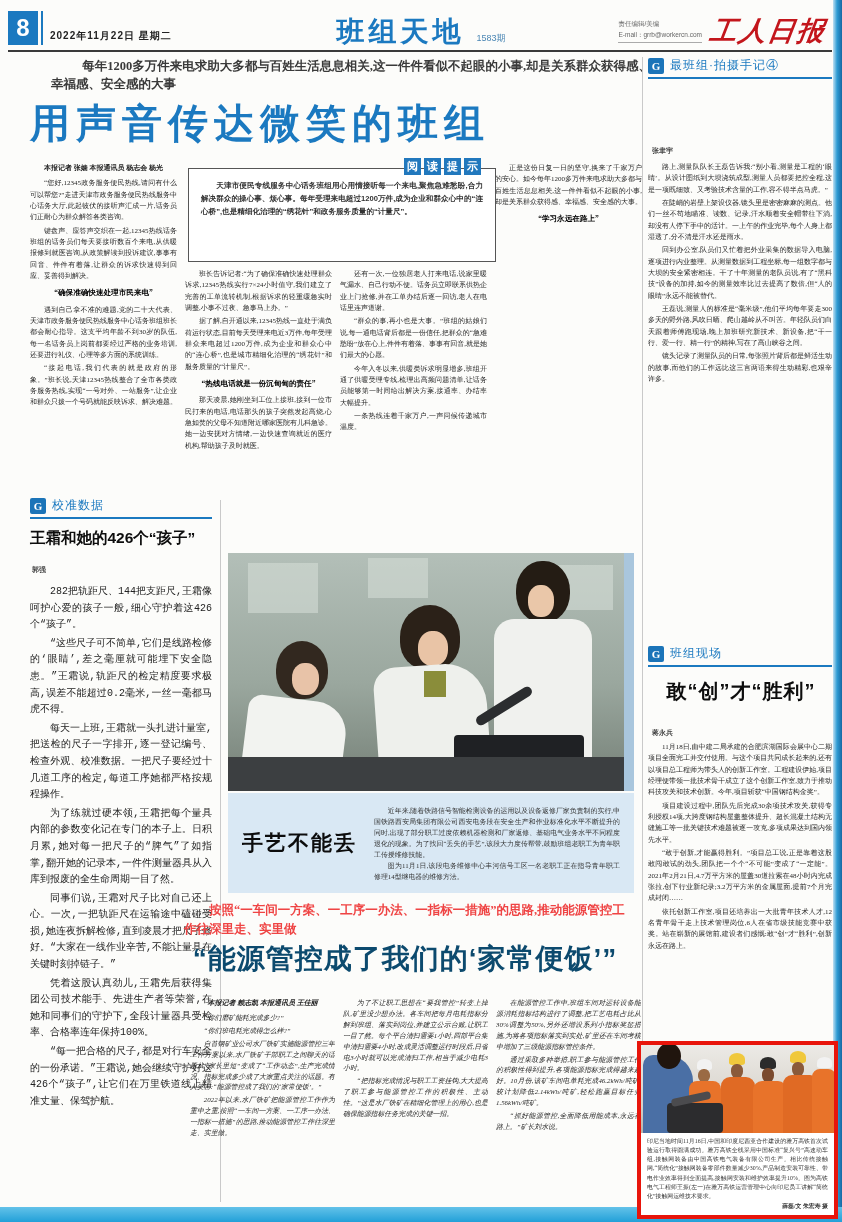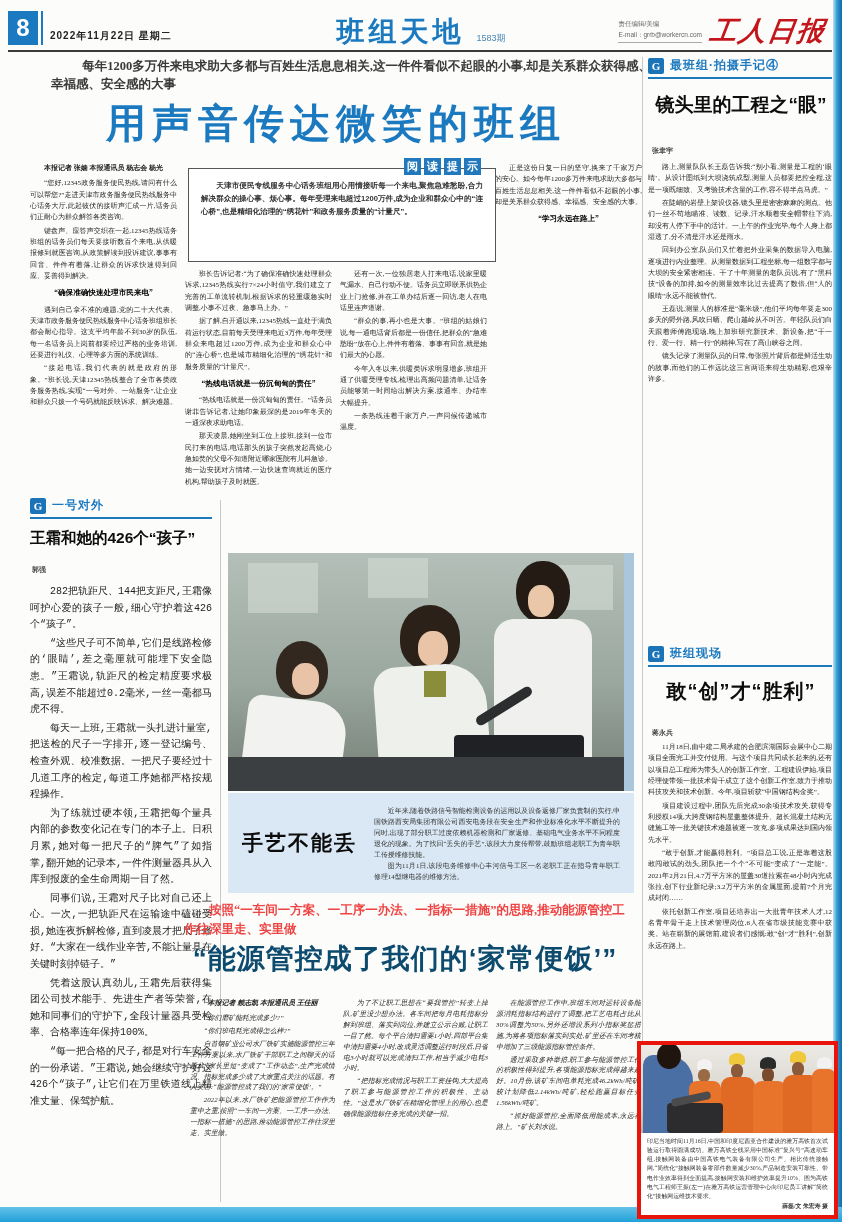--- a/index.html
+++ b/index.html
@@ -19,42 +19,42 @@
       font-size:28px;font-weight:bold;color:#1b79c0;letter-spacing:4px;}
   .hdr-title .issue{font-size:9px;font-weight:normal;letter-spacing:0;color:#4a86b4;}
   .masthead{position:absolute;right:16px;top:13px;display:flex;align-items:center;gap:8px;}
   .ed-lines{font-size:6.5px;color:#666;line-height:1.6;border-bottom:1px solid #aaa;padding-bottom:2px;}
   .logo{font-family:"Liberation Serif",serif;font-style:italic;font-weight:bold;font-size:27px;
       color:#c3161c;transform:skewX(-8deg);letter-spacing:2px;}
   .hdr-rule{position:absolute;left:8px;top:50px;width:824px;height:2px;background:#3a3a3a;}
   
   .intro{position:absolute;left:22px;top:58px;width:606px;font-family:"Liberation Serif",serif;
       font-size:12.5px;font-weight:bold;color:#3a3a3a;line-height:1.42;text-indent:2.5em;margin-left:29px;}
-  .main-headline{position:absolute;left:30px;top:96px;width:612px;text-align:center;
+  .main-headline{position:absolute;left:30px;top:96px;width:612px;text-align:left;
       font-size:40px;font-weight:bold;color:#1b79c0;letter-spacing:6px;}
   .main-body{position:absolute;left:30px;top:163px;width:612px;height:382px;display:flex;gap:8px;}
   .mcol{width:147px;font-family:"Liberation Serif",serif;font-size:7px;line-height:1.62;
       text-align:justify;color:#262626;overflow:hidden;}
   .mcol p{margin:0 0 2px;text-indent:2em;}
   .pad-top{padding-top:106px;}
   .byline-sm{font-weight:bold;text-align:center;margin-bottom:4px;font-size:7px;}
   .subhead-sm{font-weight:bold;text-align:center;margin:5px 0;font-size:7.6px;color:#000;}
   .tips-box{position:absolute;left:158px;top:5px;width:308px;height:94px;border:1.5px solid #555;
       background:#fff;box-sizing:border-box;padding:10px 12px 6px;}
   .tips-title{position:absolute;top:-11px;right:14px;display:flex;gap:3px;}
   .tips-title .tile{width:17px;height:17px;background:#2178bd;color:#fff;font-size:11px;font-weight:bold;
       display:flex;align-items:center;justify-content:center;}
   .tips-text{font-family:Liberation Sans, sans-serif;font-size:7.6px;font-weight:bold;line-height:1.72;
       text-align:justify;color:#333;text-indent:2em;}
   
   .sec-head{position:absolute;display:flex;align-items:center;gap:6px;border-bottom:2px solid #1b79c0;
       padding-bottom:3px;}
   .sec-head .glyph{width:16px;height:16px;background:#1b74b8;color:#fff;font-size:11px;font-weight:bold;
       font-family:"Liberation Serif",serif;display:flex;align-items:center;justify-content:center;border-radius:2px;}
-  .sec-head .lbl{font-size:12px;font-weight:bold;color:#1b79c0;letter-spacing:1px;}
+  .sec-head .lbl{font-size:12px;font-weight:normal;color:#1b79c0;letter-spacing:1px;}
   
   .star-headline{position:absolute;left:30px;top:528px;width:182px;font-size:15.5px;font-weight:bold;color:#0d0d0d;}
   .star-byline{position:absolute;left:32px;top:565px;font-size:7px;font-weight:bold;color:#444;}
   .star-body{position:absolute;left:30px;top:584px;width:182px;height:618px;
       font-family:Liberation Mono, monospace;font-size:10px;line-height:1.66;text-align:justify;overflow:hidden;}
   .star-body p{margin:0 0 2px;text-indent:2em;}
   .vrule{position:absolute;width:1px;background:#c9c9c9;}
   
   .photo1{position:absolute;left:228px;top:553px;width:406px;height:238px;overflow:hidden;
       background:linear-gradient(180deg,#b3bfb8 0%,#9aa79e 55%,#747f76 100%);}
@@ -136,21 +136,20 @@
           <p>“接起电话,我们代表的就是政府的形象。”班长说,天津12345热线整合了全市各类政务服务热线,实现“一号对外、一站服务”,让企业和群众只拨一个号码就能反映诉求、解决难题。</p>
         </div>
     </div>
     <div class="mcol pad-top">
       <div>
           <p>班长告诉记者:“为了确保准确快速处理群众诉求,12345热线实行7×24小时值守,我们建立了完善的工单流转机制,根据诉求的轻重缓急实时调整,小事不过夜、急事马上办。”</p>
           <p>据了解,自开通以来,12345热线一直处于满负荷运行状态,目前每天受理来电近3万件,每年受理群众来电超过1200万件,成为企业和群众心中的“连心桥”,也是城市精细化治理的“绣花针”和服务质量的“计量尺”。</p>
         </div>
       <div class="subhead-sm">“热线电话就是一份沉甸甸的责任”</div>
       <div>
-          <p>“热线电话就是一份沉甸甸的责任。”话务员谢菲告诉记者,让她印象最深的是2019年冬天的一通深夜求助电话。</p>
           <p>那天凌晨,她刚坐到工位上接班,接到一位市民打来的电话,电话那头的孩子突然发起高烧,心急如焚的父母不知道附近哪家医院有儿科急诊。她一边安抚对方情绪,一边快速查询就近的医疗机构,帮助孩子及时就医。</p>
         </div>
     </div>
     <div class="mcol pad-top">
       <div>
           <p>还有一次,一位独居老人打来电话,说家里暖气漏水、自己行动不便。话务员立即联系供热企业上门抢修,并在工单办结后逐一回访,老人在电话里连声道谢。</p>
           <p>“群众的事,再小也是大事。”班组的姑娘们说,每一通电话背后都是一份信任,把群众的“急难愁盼”放在心上,件件有着落、事事有回音,就是她们最大的心愿。</p>
           <p>今年入冬以来,供暖类诉求明显增多,班组开通了供暖受理专线,梳理出高频问题清单,让话务员能够第一时间给出解决方案,接通率、办结率大幅提升。</p>
           <p>一条热线连着千家万户,一声问候传递城市温度。</p>
         </div>
@@ -167,21 +166,21 @@
           <span class="tile">读</span>
           <span class="tile">提</span>
           <span class="tile">示</span>
         </div>
       <div class="tips-text">天津市便民专线服务中心话务班组用心用情接听每一个来电,聚焦急难愁盼,合力解决群众的操心事、烦心事。每年受理来电超过1200万件,成为企业和群众心中的“连心桥”,也是精细化治理的“绣花针”和政务服务质量的“计量尺”。</div>
     </div>
   </div>
 
   <div class="sec-head" style="left:30px;top:497px;width:182px;">
     <span class="glyph">G</span>
-    <span class="lbl">一号对外</span>
+    <span class="lbl">校准数据</span>
   </div>
   <div class="star-headline">王霜和她的426个“孩子”</div>
   <div class="star-byline">郭强</div>
   <div class="star-body">
       <p>282把轨距尺、144把支距尺,王霜像呵护心爱的孩子一般,细心守护着这426个“孩子”。</p>
       <p>“这些尺子可不简单,它们是线路检修的‘眼睛’,差之毫厘就可能埋下安全隐患。”王霜说,轨距尺的检定精度要求极高,误差不能超过0.2毫米,一丝一毫都马虎不得。</p>
       <p>每天一上班,王霜就一头扎进计量室,把送检的尺子一字排开,逐一登记编号、检查外观、校准数据。一把尺子要经过十几道工序的检定,每道工序她都严格按规程操作。</p>
       <p>为了练就过硬本领,王霜把每个量具内部的参数变化记在专门的本子上。日积月累,她对每一把尺子的“脾气”了如指掌,翻开她的记录本,一件件测量器具从入库到报废的全生命周期一目了然。</p>
       <p>同事们说,王霜对尺子比对自己还上心。一次,一把轨距尺在运输途中磕碰受损,她连夜拆解检修,直到凌晨才把尺子修好。“大家在一线作业辛苦,不能让量具在关键时刻掉链子。”</p>
       <p>凭着这股认真劲儿,王霜先后获得集团公司技术能手、先进生产者等荣誉,在她和同事们的守护下,全段计量器具受检率、合格率连年保持100%。</p>
@@ -250,21 +249,20 @@
           <p>通过采取多种举措,职工参与能源管控工作的积极性得到提升,各项能源指标完成得越来越好。10月份,该矿车间电单耗完成46.2kWh/吨矿,较计划降低2.14kWh/吨矿,轻松跑赢目标任务1.56kWh/吨矿。</p>
           <p>“抓好能源管控,全面降低用能成本,永远在路上。”矿长刘水说。</p>
         </div>
     </div>
   </div>
 
   <div class="sec-head" style="left:648px;top:57px;width:184px;">
     <span class="glyph">G</span>
     <span class="lbl">最班组·拍摄手记④</span>
   </div>
-  <div class="r-headline1">镜头里的工程之“眼”</div>
   <div class="r-author" style="left:652px;top:146px;">张聿宇</div>
   <div class="r-body" style="top:162px;height:473px;">
       <p>路上,测量队队长王磊告诉我:“别小看,测量是工程的‘眼睛’。从设计图纸到大坝浇筑成型,测量人员都要把控全程,这是一项既细致、又考验技术含量的工作,容不得半点马虎。”</p>
       <p>在陡峭的岩壁上架设仪器,镜头里是密密麻麻的测点。他们一丝不苟地瞄准、读数、记录,汗水顺着安全帽带往下淌,却没有人停下手中的活计。一上午的作业完毕,每个人身上都湿透了,分不清是汗水还是雨水。</p>
       <p>回到办公室,队员们又忙着把外业采集的数据导入电脑,逐项进行内业整理。从测量数据到工程坐标,每一组数字都与大坝的安全紧密相连。干了十年测量的老队员说,有了“黑科技”设备的加持,如今的测量效率比过去提高了数倍,但“人的眼睛”永远不能被替代。</p>
       <p>王磊说,测量人的标准是“毫米级”,他们平均每年要走300多天的野外路,风吹日晒、爬山越岭从不叫苦。年轻队员们白天跟着师傅跑现场,晚上加班研究新技术、新设备,把“干一行、爱一行、精一行”的精神,写在了高山峡谷之间。</p>
       <p>镜头记录了测量队员的日常,每张照片背后都是鲜活生动的故事,而他们的工作远比这三言两语来得生动精彩,也艰辛许多。</p>
     </div>
 
   <div class="sec-head" style="left:648px;top:645px;width:184px;">

